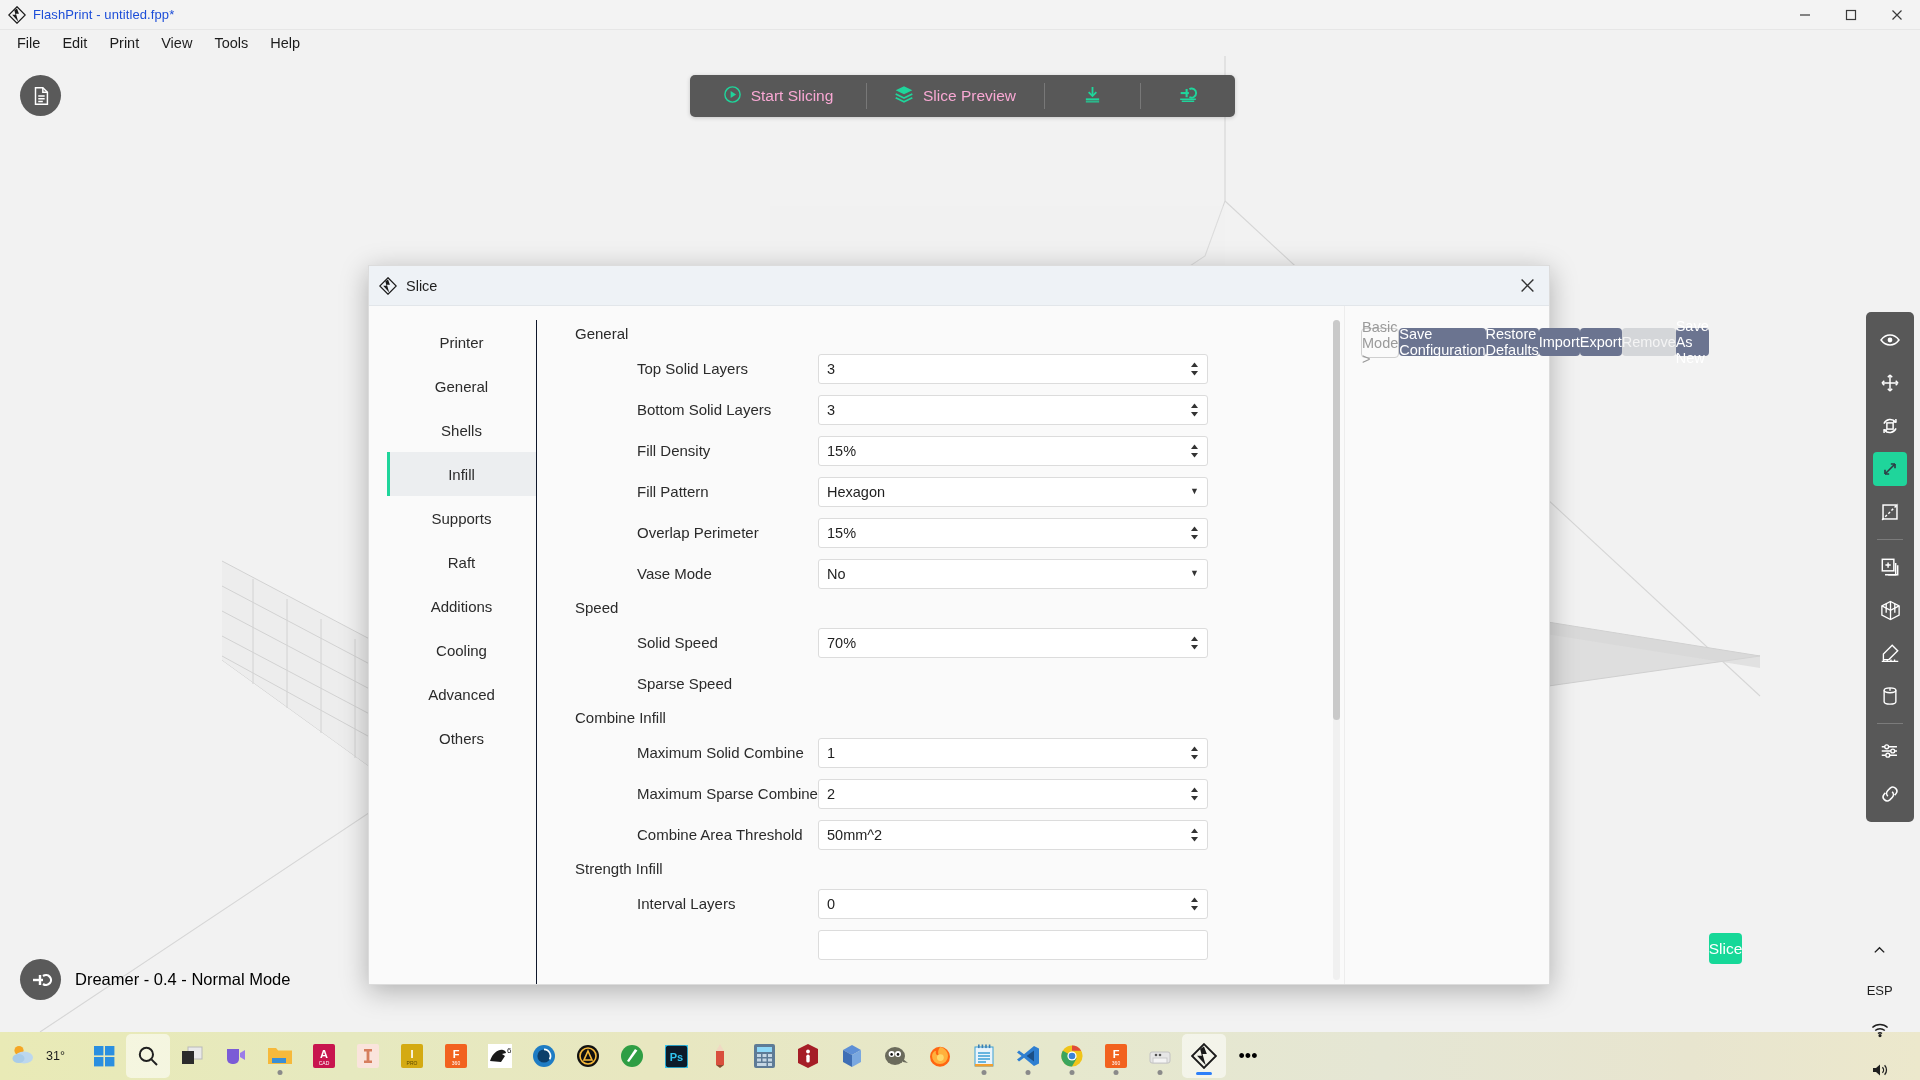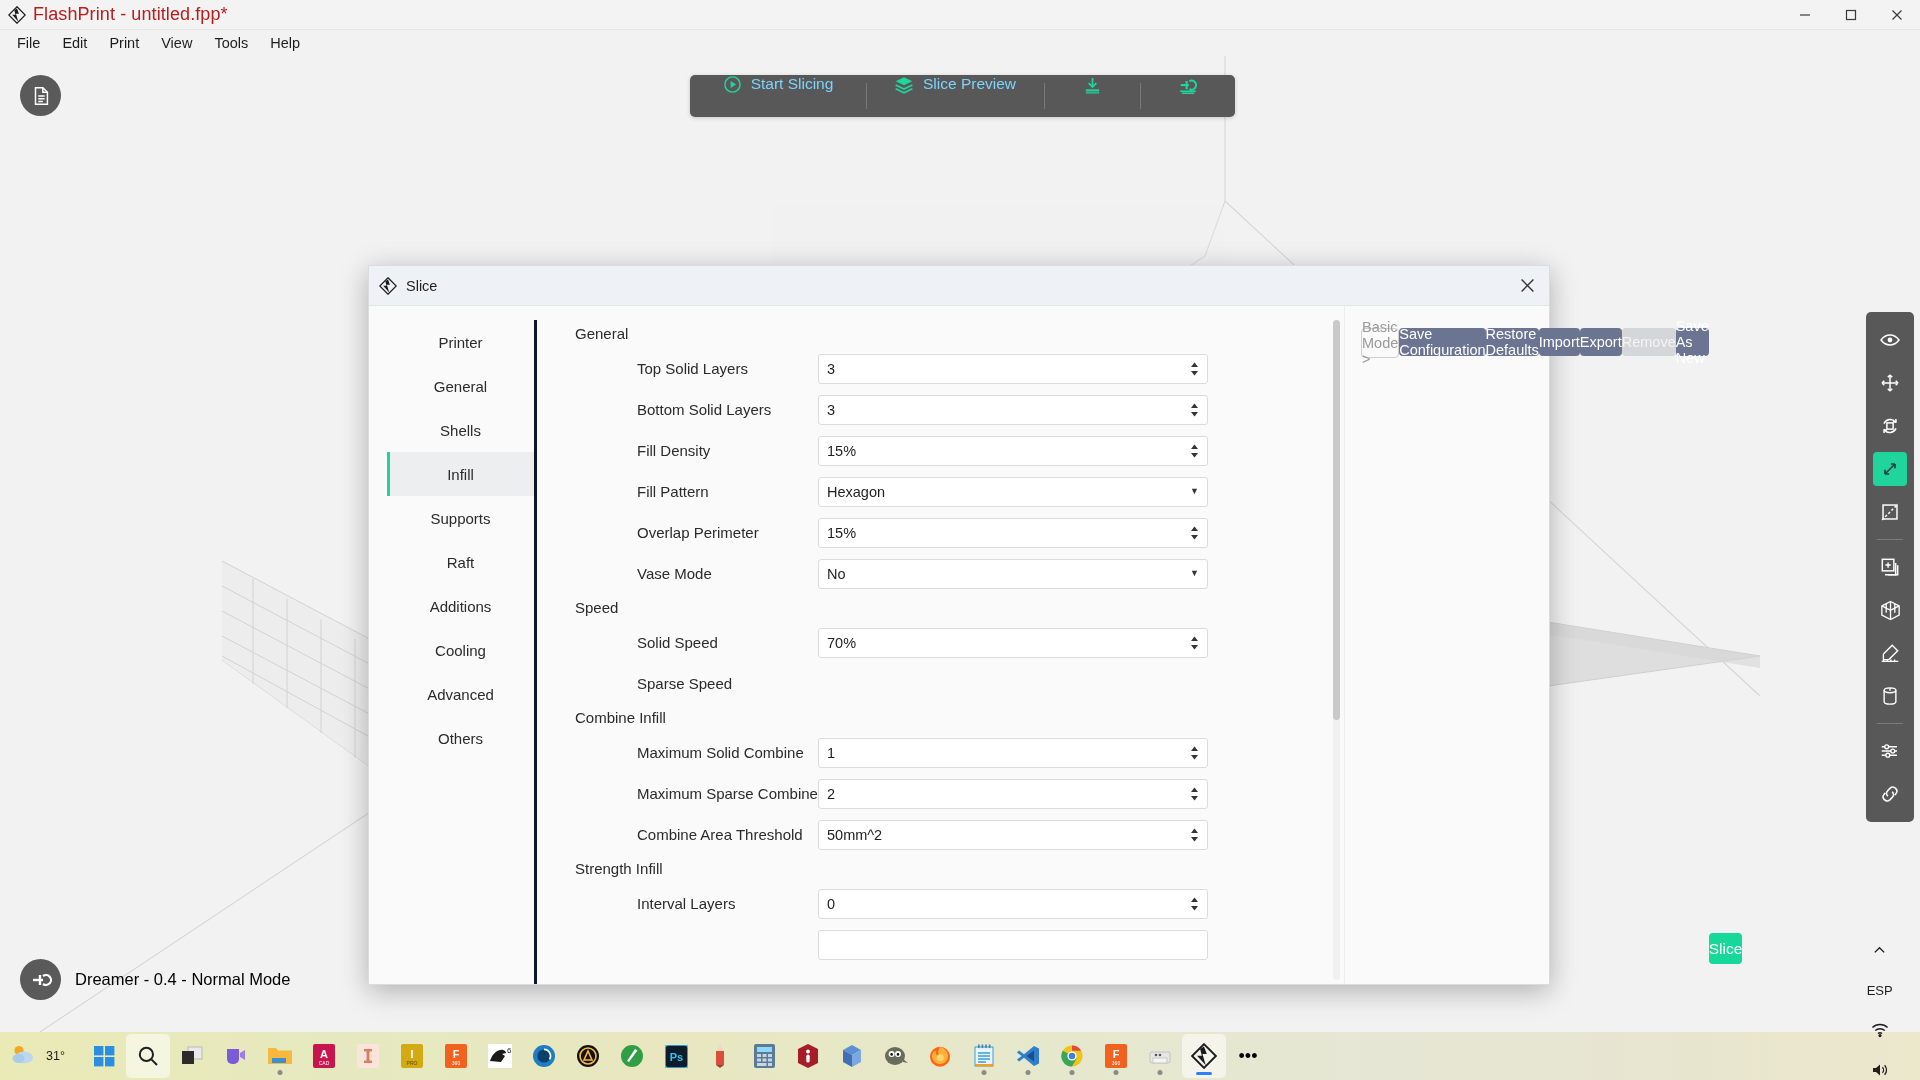--- a/index.html
+++ b/index.html
@@ -11,21 +11,21 @@
   }
   #app { position: relative; width: 1920px; height: 1080px; }
 
   
   .titlebar {
     position: absolute; top: 0; left: 0; width: 1920px; height: 30px;
     background: #f3f3f3; display: flex; align-items: center;
     border-bottom: 1px solid #e6e6e6;
   }
   .tb-logo { width: 18px; height: 18px; margin-left: 8px; margin-right: 7px; }
-  .tb-title { font-size: 18px; color: #b91c1c; letter-spacing: .1px; }
+  .tb-title { font-size: 13px; color: #1d4ed8; letter-spacing: .1px; }
   .tb-spacer { flex: 1; }
   .tb-btn {
     width: 46px; height: 30px; display: flex; align-items: center; justify-content: center;
     color: #4c4c4c;
   }
   .tb-btn svg { display: block; }
 
   
   .menubar {
     position: absolute; top: 30px; left: 0; width: 1576px; height: 26px;
@@ -58,22 +58,22 @@
   .status-text { font-size: 16.5px; color: #000000; }
 
   
   .toolbar {
     position: absolute; top: 19px; left: 690px;
     width: 545px; height: 42px; border-radius: 5px;
     background: #585858; display: flex; align-items: stretch;
     box-shadow: 0 1px 4px rgba(0,0,0,.18);
   }
   .tb-seg {
-    display: flex; justify-content: center;
-    gap: 9px; color: #7dd3fc; font-size: 15.5px; position: relative;
+    display: flex; align-items: center; justify-content: center;
+    gap: 9px; color: #f9a8d4; font-size: 15.5px; position: relative;
   }
   .tb-seg + .tb-seg::before {
     content: ""; position: absolute; left: 0; top: 8px; bottom: 8px;
     width: 1px; background: #787878;
   }
   .seg-slicing { width: 176px; }
   .seg-preview { width: 178px; }
   .seg-icon { width: 96px; }
   .seg-icon2 { width: 95px; }
 
@@ -109,21 +109,21 @@
   .dlg-close {
     margin-left: auto; width: 44px; height: 40px;
     display: flex; align-items: center; justify-content: center; color: #333;
   }
 
   .dlg-body { flex: 1; display: flex; min-height: 0; }
 
   
   .dlg-nav {
     width: 150px; margin-top: 14px; margin-left: 18px;
-    border-right: 3px solid #0f172a; flex: 0 0 auto;
+    border-right: 1px solid #0f172a; flex: 0 0 auto;
   }
   .nav-item {
     height: 44px; display: flex; align-items: center; justify-content: center;
     font-size: 15px; color: #2b2b2b; position: relative;
   }
   .nav-item.active { background: #eceef0; }
   .nav-item.active::before {
     content: ""; position: absolute; left: 0; top: 0; bottom: 0; width: 3px;
     background: #1fd59b;
   }

